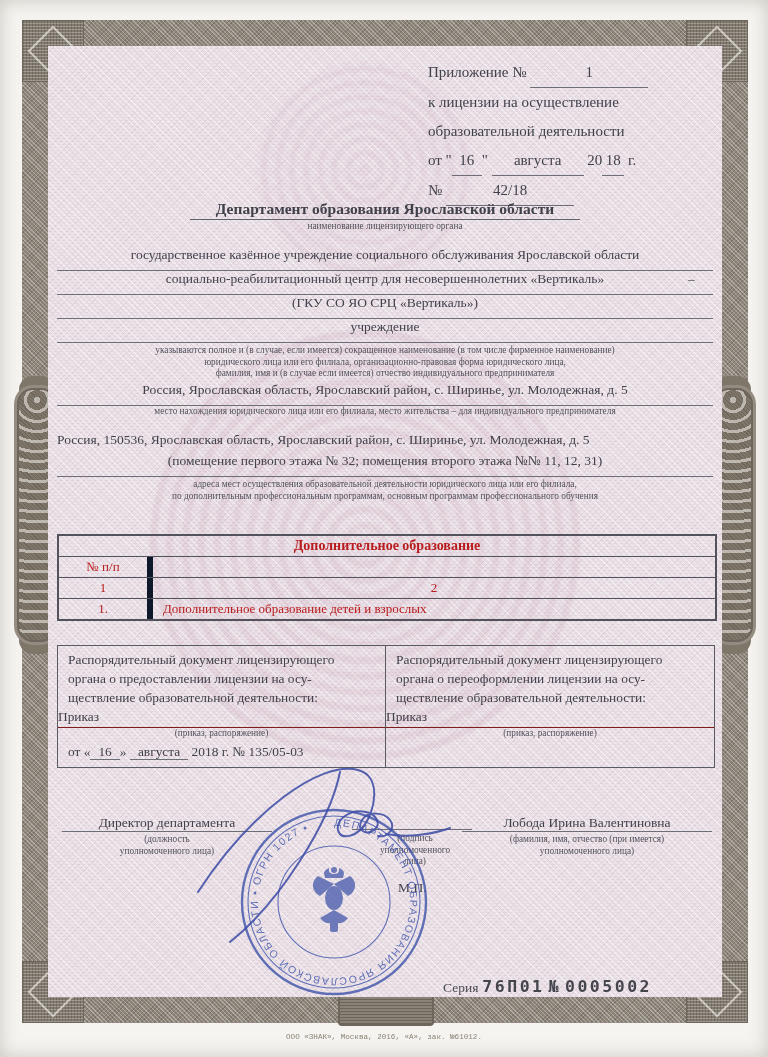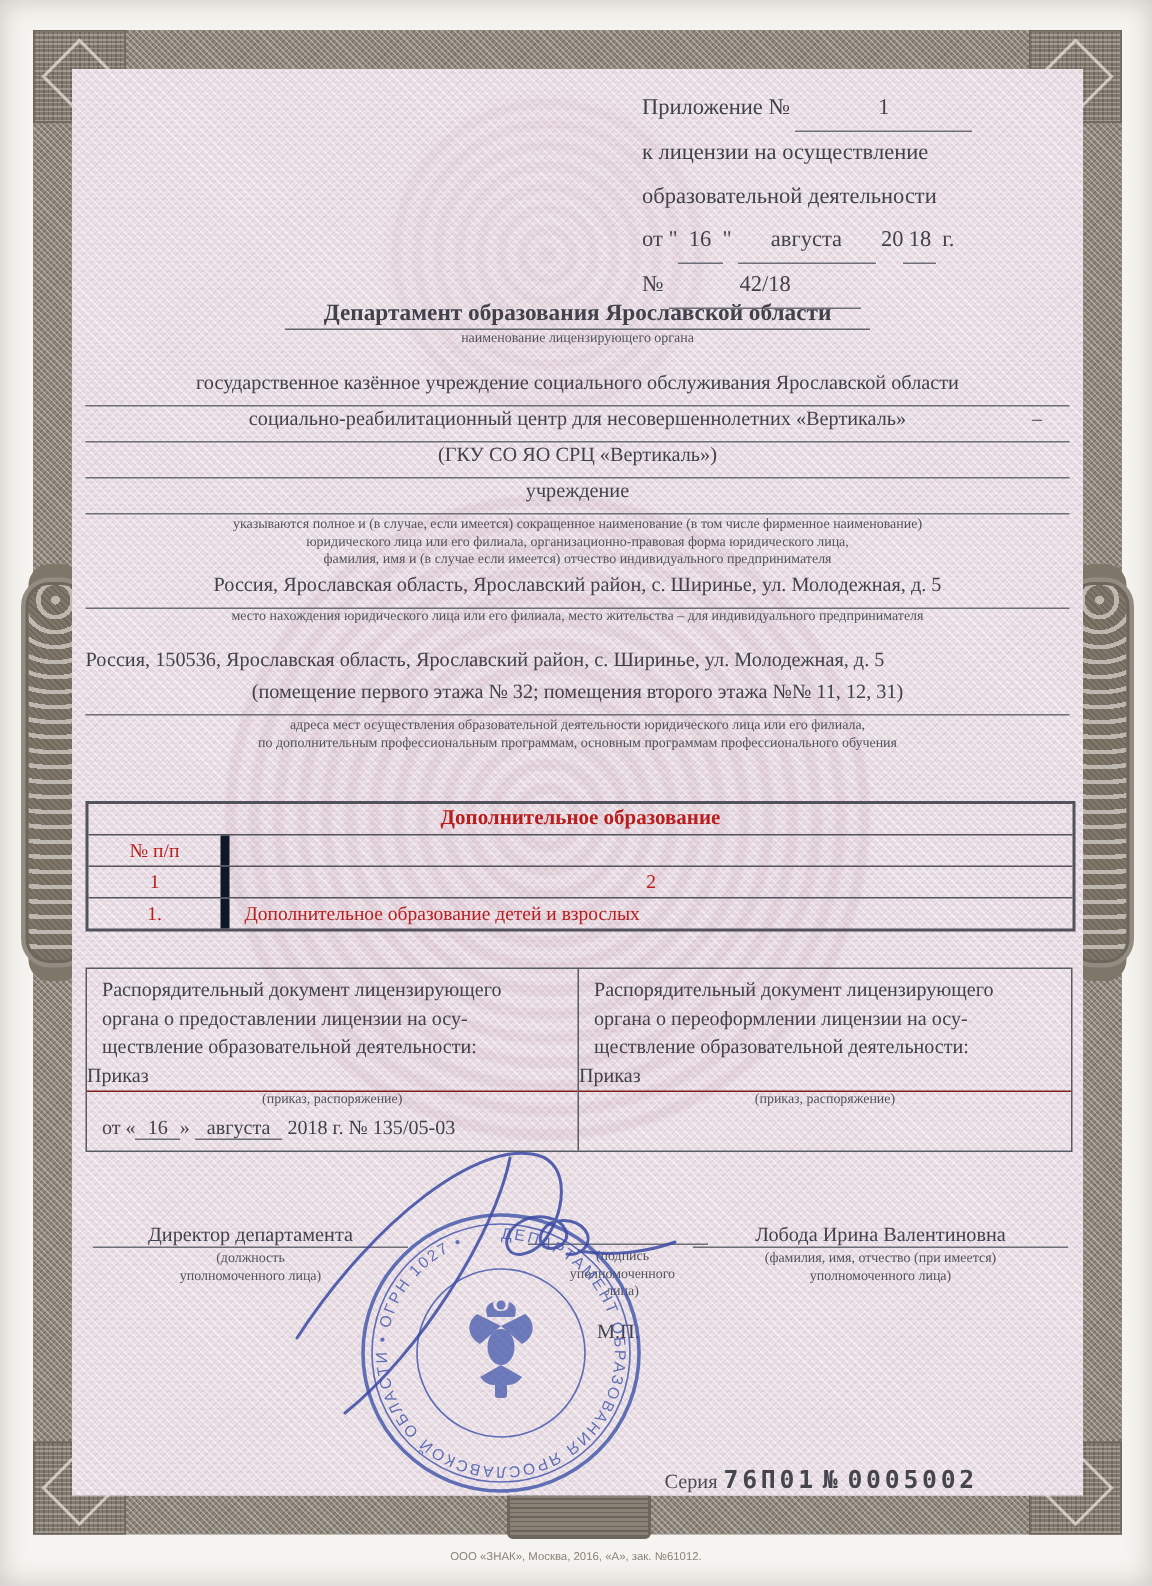--- a/index.html
+++ b/index.html
@@ -86,21 +86,21 @@
   .sgn-cap{left:345px;top:833px;width:140px;}
   .mp{left:398px;top:880px;font-size:13.5px;}
   .sgn-name{left:462px;top:815px;width:250px;text-align:center;font-size:13.5px;border-bottom:1px solid #6e6e78;}
   .sgn-name-cap{left:462px;top:834px;width:250px;}
   
   .series{left:443px;top:977px;display:flex;align-items:flex-end;gap:4px;}
   .series .lbl{font-size:13.5px;color:#4a4a52;}
   .series .mono{font-family:"DejaVu Sans Mono",monospace;font-weight:bold;font-size:16.5px;
       letter-spacing:2.5px;color:#45454d;}
   .imprint{left:0;top:1033px;width:768px;text-align:center;font-size:7.6px;color:#8b8377;
-      font-family:Liberation Sans, sans-serif;}
+      font-family:Liberation Mono, monospace;}
   
   .stampwrap{position:absolute;left:238px;top:806px;width:192px;height:192px;opacity:.82;filter:blur(.4px);}
   .sigwrap{position:absolute;left:190px;top:742px;width:330px;height:210px;opacity:.85;}
 </style>
 </head>
 <body>
 
 <div class="page">
 
   <div class="band top"></div>

